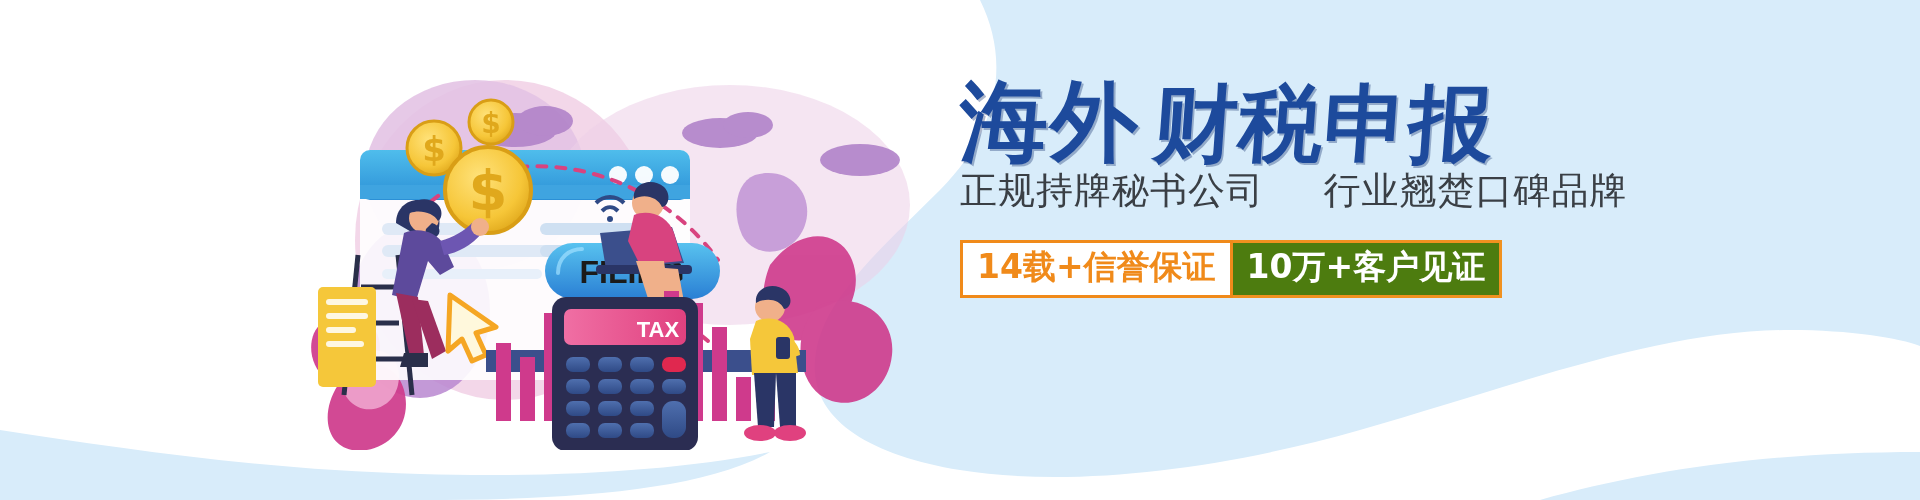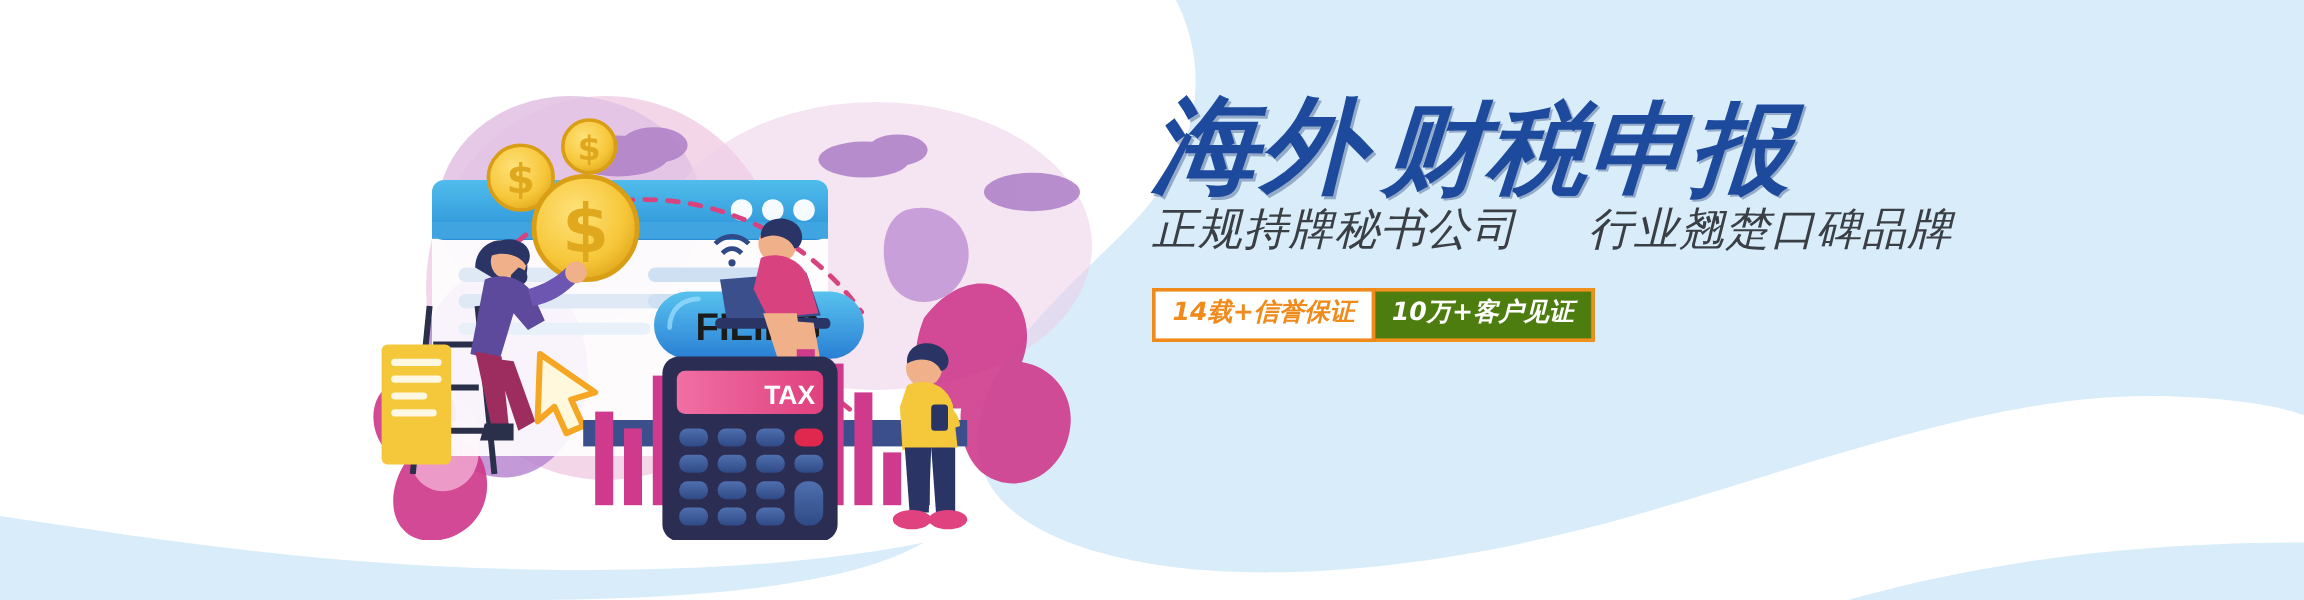--- a/index.html
+++ b/index.html
@@ -13,21 +13,21 @@
   
   .bg-base{position:absolute;inset:0;background:#d8ecfa;}
   .bg-wave{position:absolute;inset:0;}
   .bg-wave svg{display:block;width:1920px;height:500px;}
 
   
   .illus{position:absolute;left:300px;top:55px;width:620px;height:395px;}
   .illus svg{display:block;width:620px;height:395px;}
 
   
-  .copy{position:absolute;left:960px;top:78px;width:700px;font-style:italic;}
+  .copy{position:absolute;left:960px;top:78px;width:700px;}
 
   .headline{
     display:flex;align-items:flex-end;gap:0px;
     line-height:1;white-space:nowrap;
   }
   .hl-a{
     font-size:88px;font-weight:700;color:#1d4a9c;
     font-family:"DejaVu Sans","Liberation Sans",sans-serif;
     letter-spacing:2px;
     text-shadow:2px 2px 0 rgba(20,50,110,.35);
@@ -42,21 +42,21 @@
 
   .subline{
     font-size:37px;color:#3a3f45;letter-spacing:1px;
     white-space:nowrap;font-weight:400;
     font-family:"DejaVu Sans","Liberation Sans",sans-serif;
   }
   .subline .gap{display:inline-block;width:34px;}
 
   .badges{margin-top:24px;display:flex;align-items:stretch;}
   .badge{
-    font-size:21px;font-weight:700;letter-spacing:0px;
+    font-size:33px;font-weight:700;letter-spacing:0px;
     padding:6px 14px 9px 14px;line-height:1.12;white-space:nowrap;
     font-family:"DejaVu Sans","Liberation Sans",sans-serif;
     display:flex;align-items:center;
   }
   .badge-outline{
     background:#ffffff;color:#f08a1a;border:3px solid #f08a1a;
   }
   .badge-solid{
     background:#4d7c0f;color:#ffffff;border:3px solid #f0911f;border-left:none;
   }

